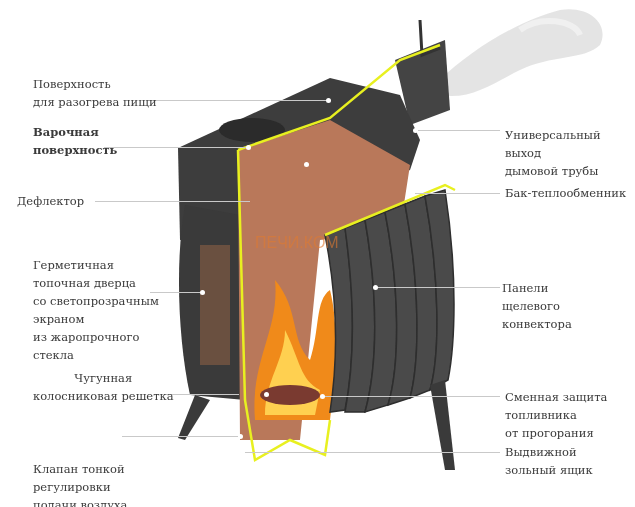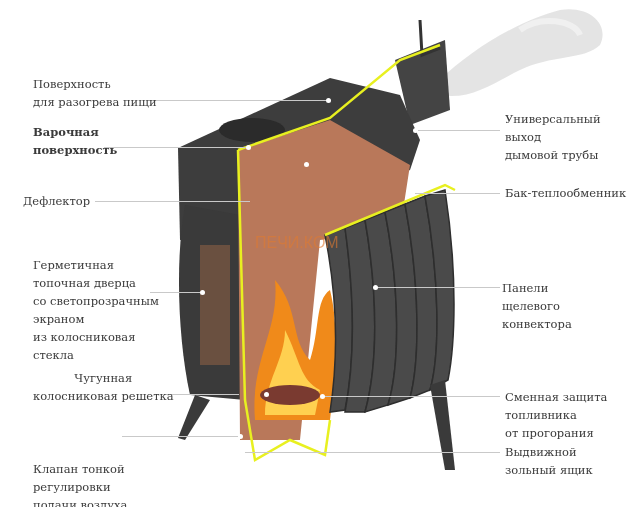--- a/index.html
+++ b/index.html
@@ -78,34 +78,34 @@
 <div class="dot" style="left:413px;top:128px;"></div>
 <div class="dot" style="left:264px;top:392px;"></div>
 <div class="dot" style="left:320px;top:394px;"></div>
 <div class="dot" style="left:238px;top:434px;"></div>
 <div class="dot" style="left:240px;top:450px;"></div>
 
 <div class="label" style="left:33px;top:75px;">Поверхность
 для разогрева пищи</div>
 <div class="label" style="left:33px;top:123px;font-weight:bold;">Варочная
 поверхность</div>
-<div class="label" style="left:23px;top:192px;text-align:right;">Дефлектор</div>
+<div class="label" style="left:17px;top:192px;text-align:right;">Дефлектор</div>
 <div class="label" style="left:33px;top:256px;">Герметичная
 топочная дверца
 со светопрозрачным
 экраном
-из колосниковая
+из жаропрочного
 стекла</div>
 <div class="label" style="left:33px;top:369px;text-align:center;">Чугунная
 колосниковая решетка</div>
 <div class="label" style="left:33px;top:428px;margin-top:32px;">Клапан тонкой
 регулировки
 подачи воздуха</div>
 
-<div class="label" style="left:505px;top:110px;">Универсальный
+<div class="label" style="left:505px;top:126px;">Универсальный
 выход
 дымовой трубы</div>
 <div class="label" style="left:505px;top:184px;">Бак-теплообменник</div>
 <div class="label" style="left:502px;top:279px;">Панели
 щелевого
 конвектора</div>
 <div class="label" style="left:505px;top:388px;">Сменная защита
 топливника
 от прогорания</div>
 <div class="label" style="left:505px;top:443px;">Выдвижной

